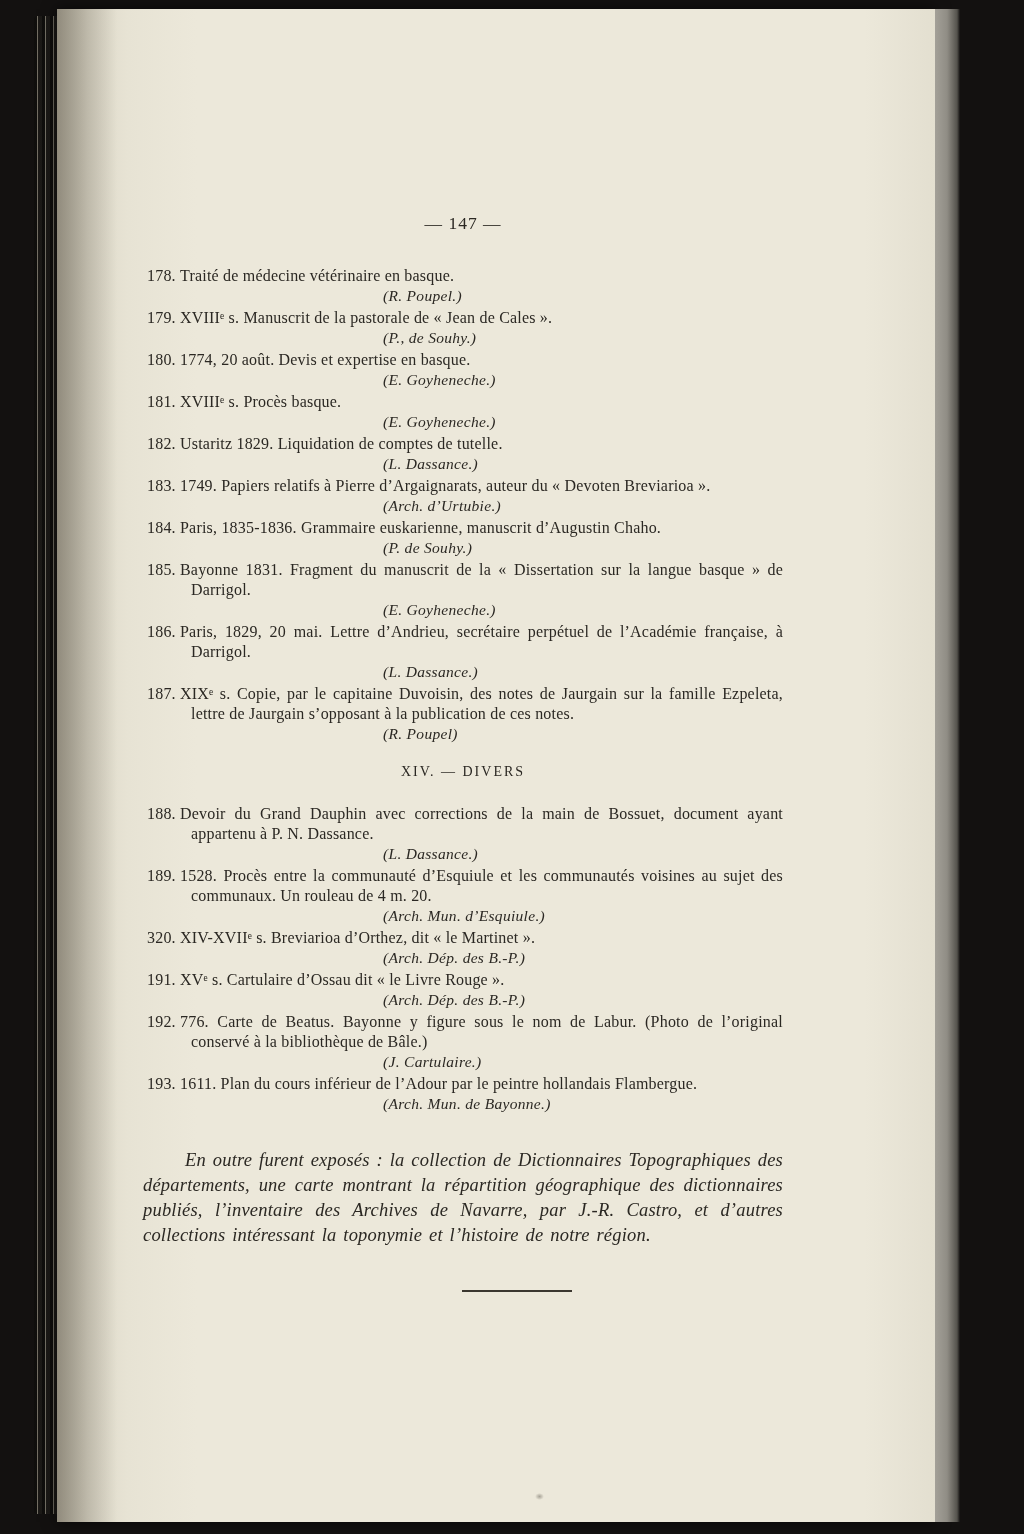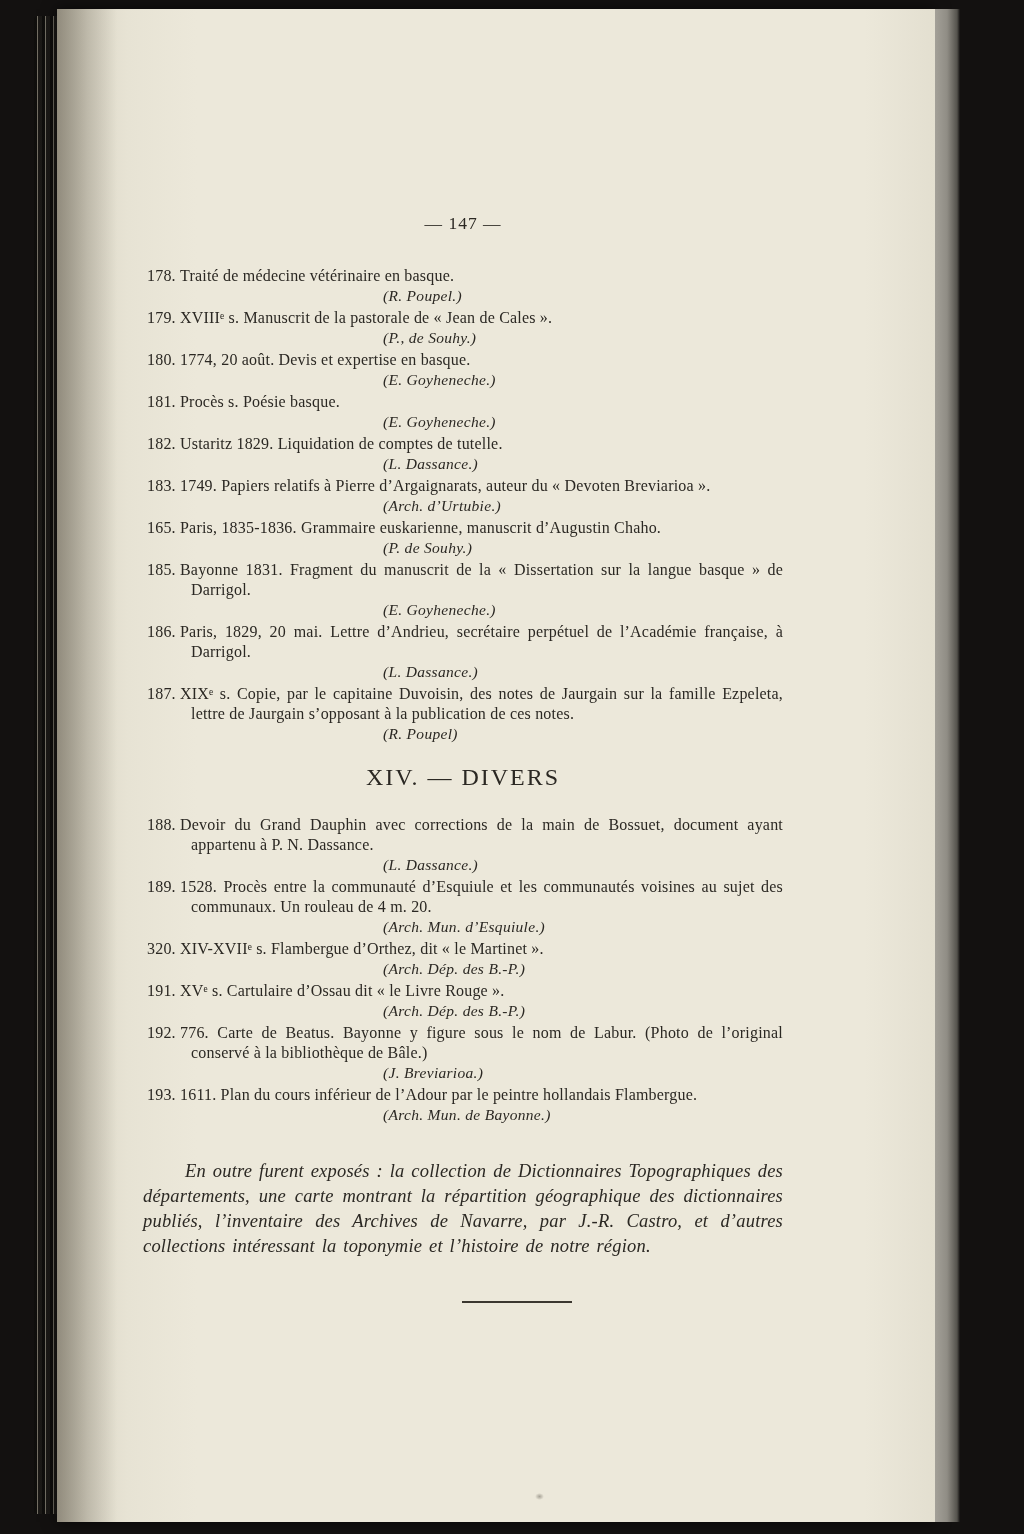--- a/index.html
+++ b/index.html
@@ -89,21 +89,21 @@
     font-style: italic;
     font-size: 15.5px;
     line-height: 20px;
     padding-left: 240px;
     letter-spacing: .3px;
   }
 
   .section-heading {
     font-weight: normal;
     text-align: center;
-    font-size: 24px;
+    font-size: 14px;
     letter-spacing: 2px;
     margin: 20px 0 24px 0;
   }
 
   .closing {
     margin: 34px 0 0 0;
     font-style: italic;
     font-size: 18.5px;
     line-height: 25px;
     text-align: justify;
@@ -155,42 +155,42 @@
 
         <div class="entry">
           <div class="entry-line">
             <span class="entry-num">180.</span><span class="entry-text">1774, 20 août. Devis et expertise en basque.</span>
           </div>
           <div class="entry-attr">(E. Goyheneche.)</div>
         </div>
 
         <div class="entry">
           <div class="entry-line">
-            <span class="entry-num">181.</span><span class="entry-text">Procès s. Poésie basque.</span>
+            <span class="entry-num">181.</span><span class="entry-text">XVIIIᵉ s. Procès basque.</span>
           </div>
           <div class="entry-attr">(E. Goyheneche.)</div>
         </div>
 
         <div class="entry">
           <div class="entry-line">
             <span class="entry-num">182.</span><span class="entry-text">Ustaritz 1829. Liquidation de comptes de tutelle.</span>
           </div>
           <div class="entry-attr">(L. Dassance.)</div>
         </div>
 
         <div class="entry">
           <div class="entry-line">
             <span class="entry-num">183.</span><span class="entry-text">1749. Papiers relatifs à Pierre d’Argaignarats, auteur du « Devoten Breviarioa ».</span>
           </div>
           <div class="entry-attr">(Arch. d’Urtubie.)</div>
         </div>
 
         <div class="entry">
           <div class="entry-line">
-            <span class="entry-num">165.</span><span class="entry-text">Paris, 1835-1836. Grammaire euskarienne, manuscrit d’Augustin Chaho.</span>
+            <span class="entry-num">184.</span><span class="entry-text">Paris, 1835-1836. Grammaire euskarienne, manuscrit d’Augustin Chaho.</span>
           </div>
           <div class="entry-attr">(P. de Souhy.)</div>
         </div>
 
         <div class="entry">
           <div class="entry-line">
             <span class="entry-num">185.</span><span class="entry-text">Bayonne 1831. Fragment du manuscrit de la « Dissertation sur la langue basque » de Darrigol.</span>
           </div>
           <div class="entry-attr">(E. Goyheneche.)</div>
         </div>
@@ -223,37 +223,37 @@
 
         <div class="entry">
           <div class="entry-line">
             <span class="entry-num">189.</span><span class="entry-text">1528. Procès entre la communauté d’Esquiule et les communautés voisines au sujet des communaux. Un rouleau de 4 m. 20.</span>
           </div>
           <div class="entry-attr">(Arch. Mun. d’Esquiule.)</div>
         </div>
 
         <div class="entry">
           <div class="entry-line">
-            <span class="entry-num">320.</span><span class="entry-text">XIV-XVIIᵉ s. Flambergue d’Orthez, dit « le Martinet ».</span>
+            <span class="entry-num">320.</span><span class="entry-text">XIV-XVIIᵉ s. Breviarioa d’Orthez, dit « le Martinet ».</span>
           </div>
           <div class="entry-attr">(Arch. Dép. des B.-P.)</div>
         </div>
 
         <div class="entry">
           <div class="entry-line">
             <span class="entry-num">191.</span><span class="entry-text">XVᵉ s. Cartulaire d’Ossau dit « le Livre Rouge ».</span>
           </div>
           <div class="entry-attr">(Arch. Dép. des B.-P.)</div>
         </div>
 
         <div class="entry">
           <div class="entry-line">
             <span class="entry-num">192.</span><span class="entry-text">776. Carte de Beatus. Bayonne y figure sous le nom de Labur. (Photo de l’original conservé à la bibliothèque de Bâle.)</span>
           </div>
-          <div class="entry-attr">(J. Breviarioa.)</div>
+          <div class="entry-attr">(J. Cartulaire.)</div>
         </div>
 
         <div class="entry">
           <div class="entry-line">
             <span class="entry-num">193.</span><span class="entry-text">1611. Plan du cours inférieur de l’Adour par le peintre hollandais Flambergue.</span>
           </div>
           <div class="entry-attr">(Arch. Mun. de Bayonne.)</div>
         </div>
       </div>
 

